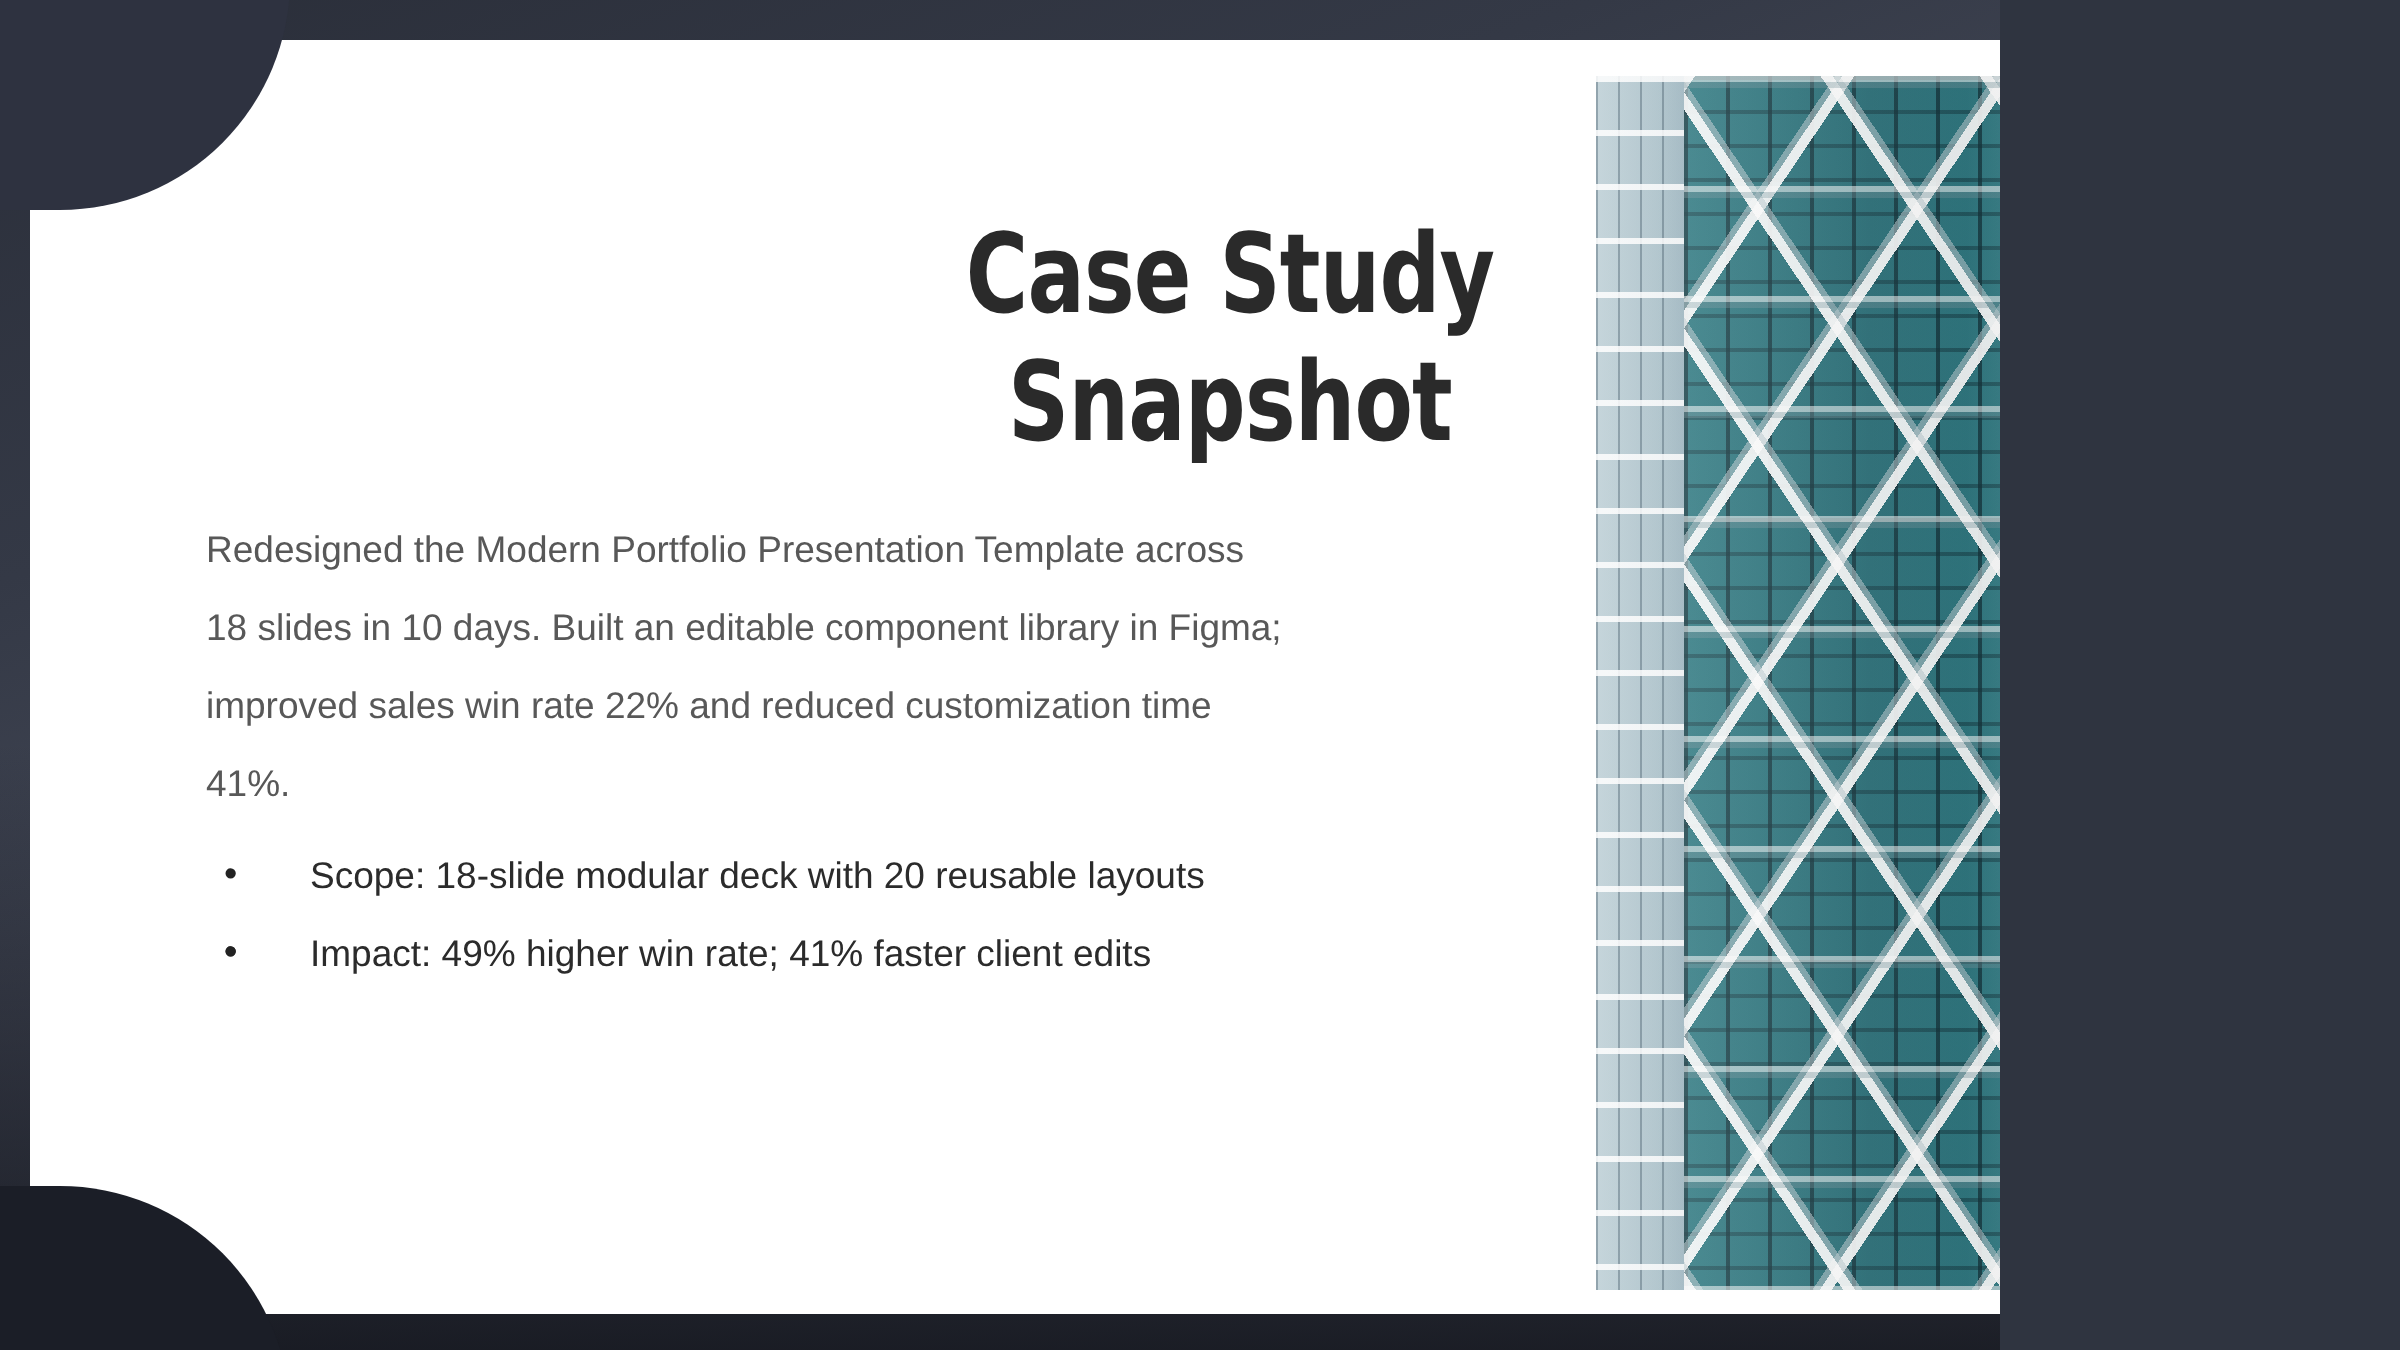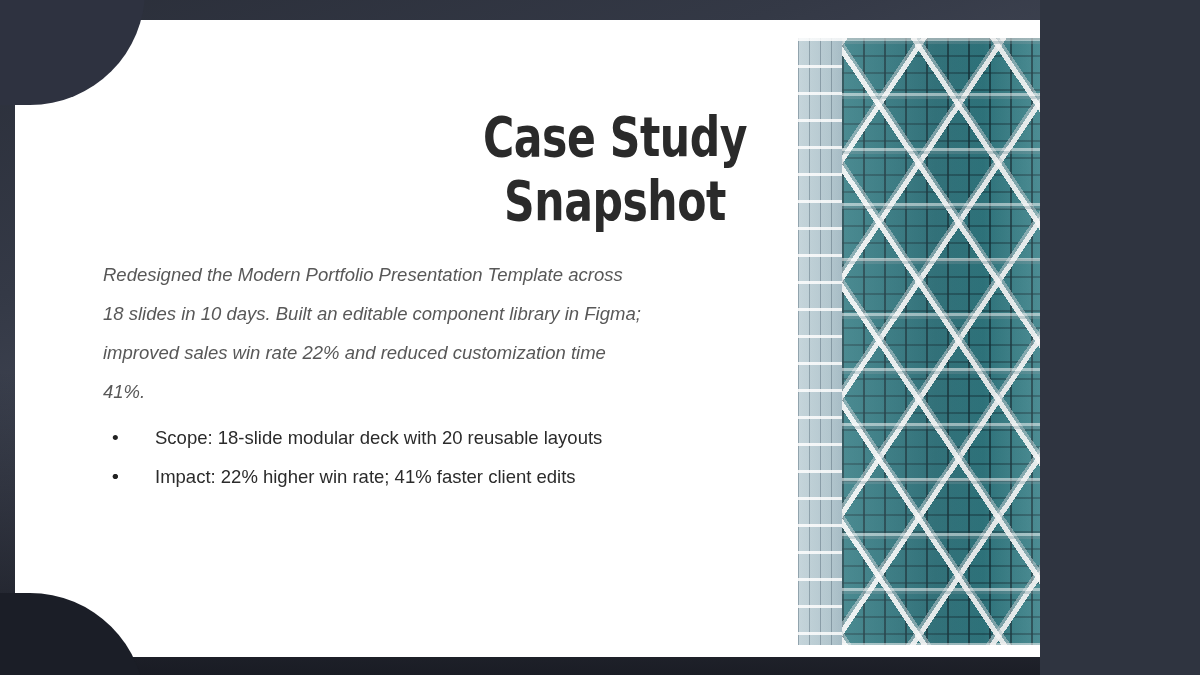--- a/index.html
+++ b/index.html
@@ -1,21 +1,21 @@
 <!DOCTYPE html>
 <html><head>
 <meta charset="utf-8">
 <style>
   html,body{margin:0;padding:0;}
   body{
     width:1200px;height:675px;overflow:hidden;
     font-family:"Liberation Sans", sans-serif;
     background:#2f3440;
   }
-  #slide{position:relative;width:1000px;height:675px;overflow:hidden;padding-left:40px;}
+  #slide{position:relative;width:1000px;height:675px;overflow:hidden;}
 
   
   .bg{position:absolute;inset:0;
       background:
         linear-gradient(160deg,#2a2e39 0%,#343946 28%,#4a4f5e 62%,#5d6271 100%);
   }
   .bg-shade{position:absolute;inset:0;
       background:linear-gradient(to bottom,rgba(20,22,30,0) 55%,rgba(16,18,25,.85) 100%);
   }
 
@@ -40,21 +40,21 @@
     letter-spacing:-0.5px;
     color:#2a2a2a;
     transform:scaleX(.86);
     transform-origin:50% 50%;
   }
 
   
   .lede{
     position:absolute;left:88px;top:216px;width:540px;
     font-size:18.5px;line-height:39px;
-    font-style:italic;color:#585858;
+    color:#585858;
   }
   .bullets{
     position:absolute;left:88px;top:398px;width:545px;
     margin:0;padding:0;list-style:none;
     font-size:18.5px;line-height:39px;color:#2b2b2b;
   }
   .bullets li{position:relative;padding-left:52px;}
   .bullets li .dot{
     position:absolute;left:9px;top:0;font-size:19px;line-height:39px;color:#222;
   }
@@ -164,21 +164,21 @@
     <ul class="bullets">
       <li>
         <span class="dot">•</span>
         <span>Scope: 18-slide modular deck with 20 reusable layouts</span>
       </li>
       <li>
         <span class="dot">•</span>
       </li>
       <li>
         <span class="dot">•</span>
-        <span>Impact: 22% higher win rate; 41% faster client edits</span>
+        <span>Impact: 49% higher win rate; 41% faster client edits</span>
       </li>
     </ul>
 
     <div class="blob blob-tl"></div>
     <div class="blob blob-bl"></div>
   </div>
 
   <div class="notch-tr"></div>
 
   <div class="photo">

